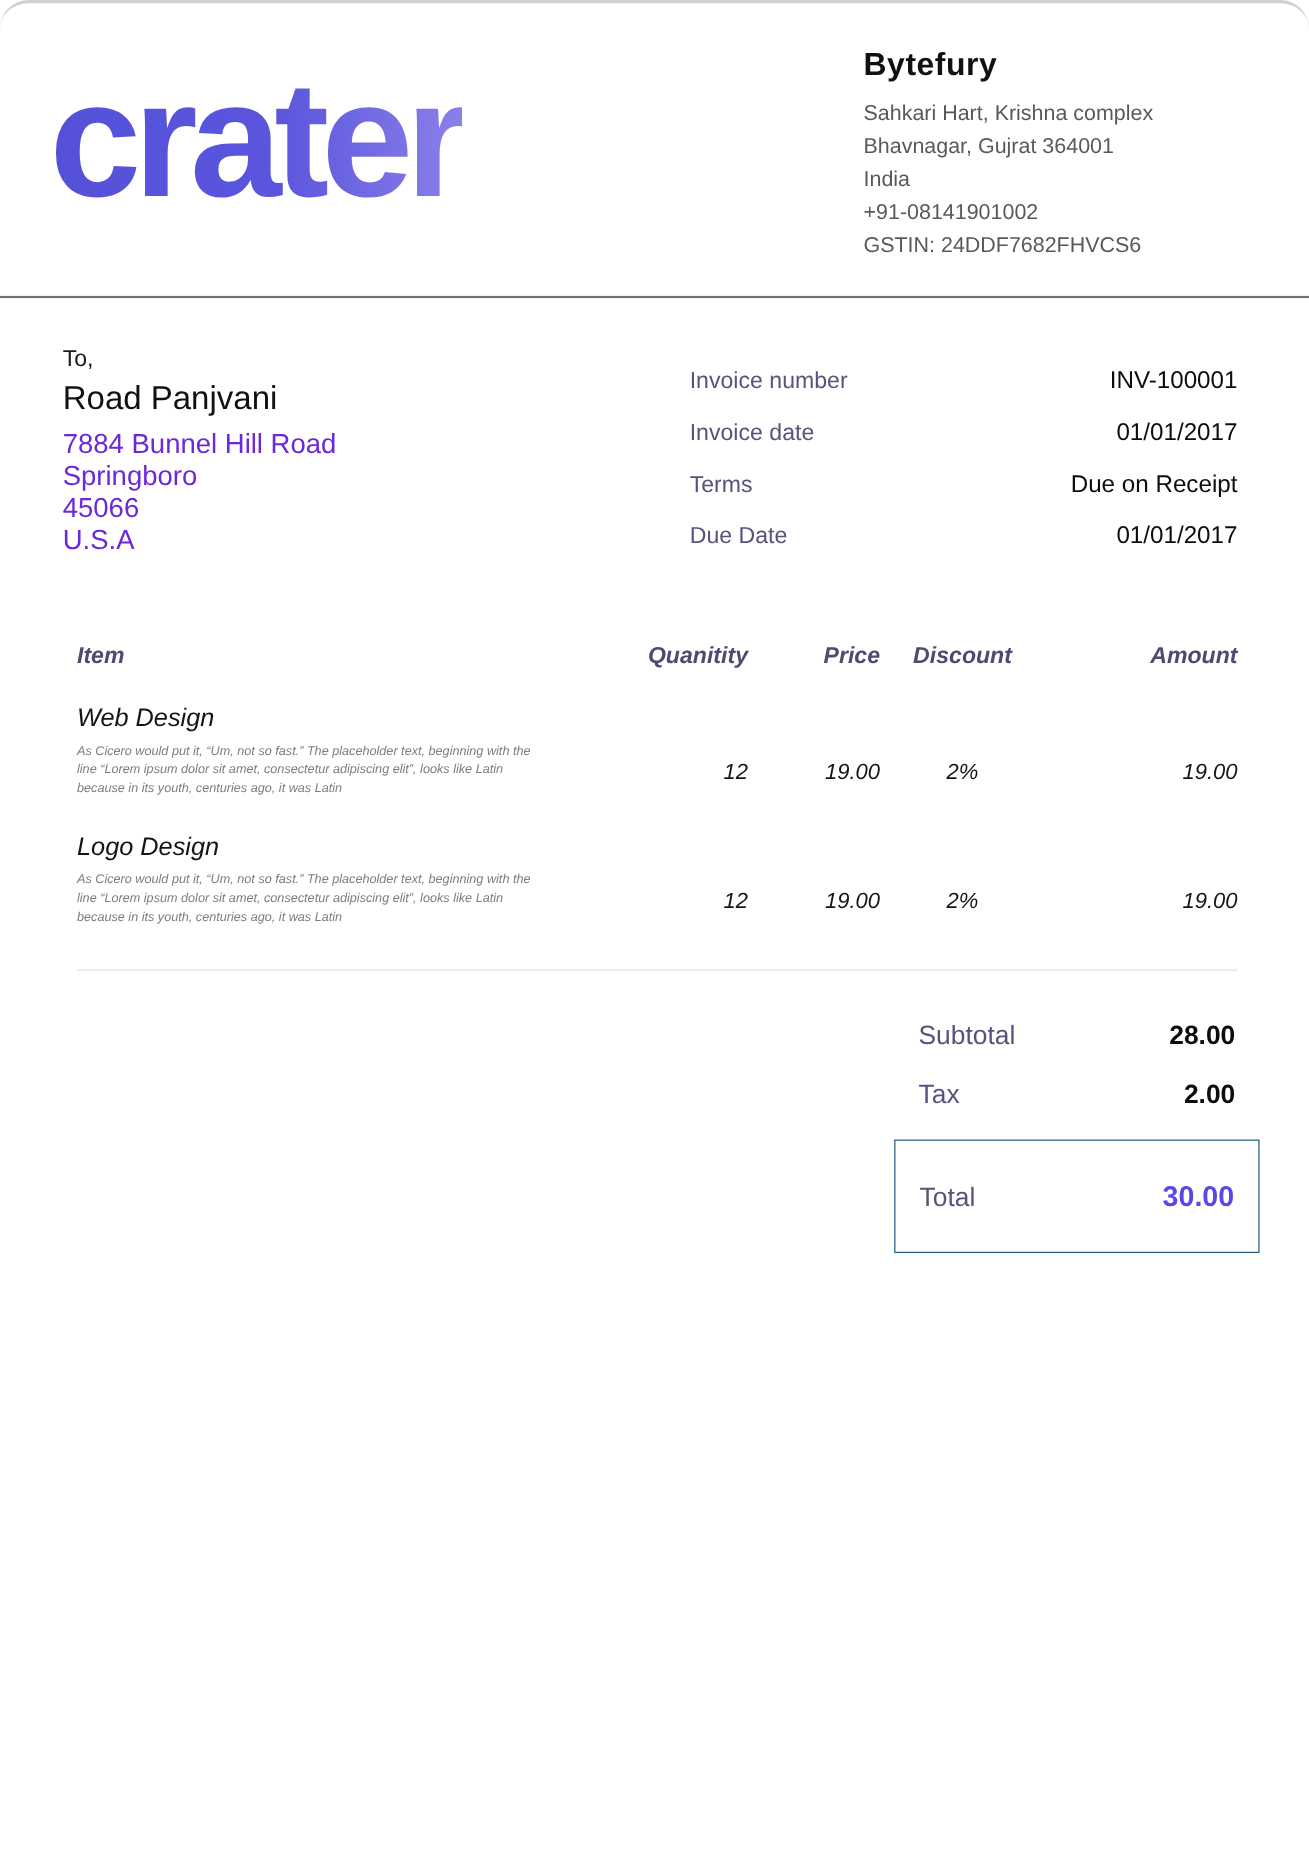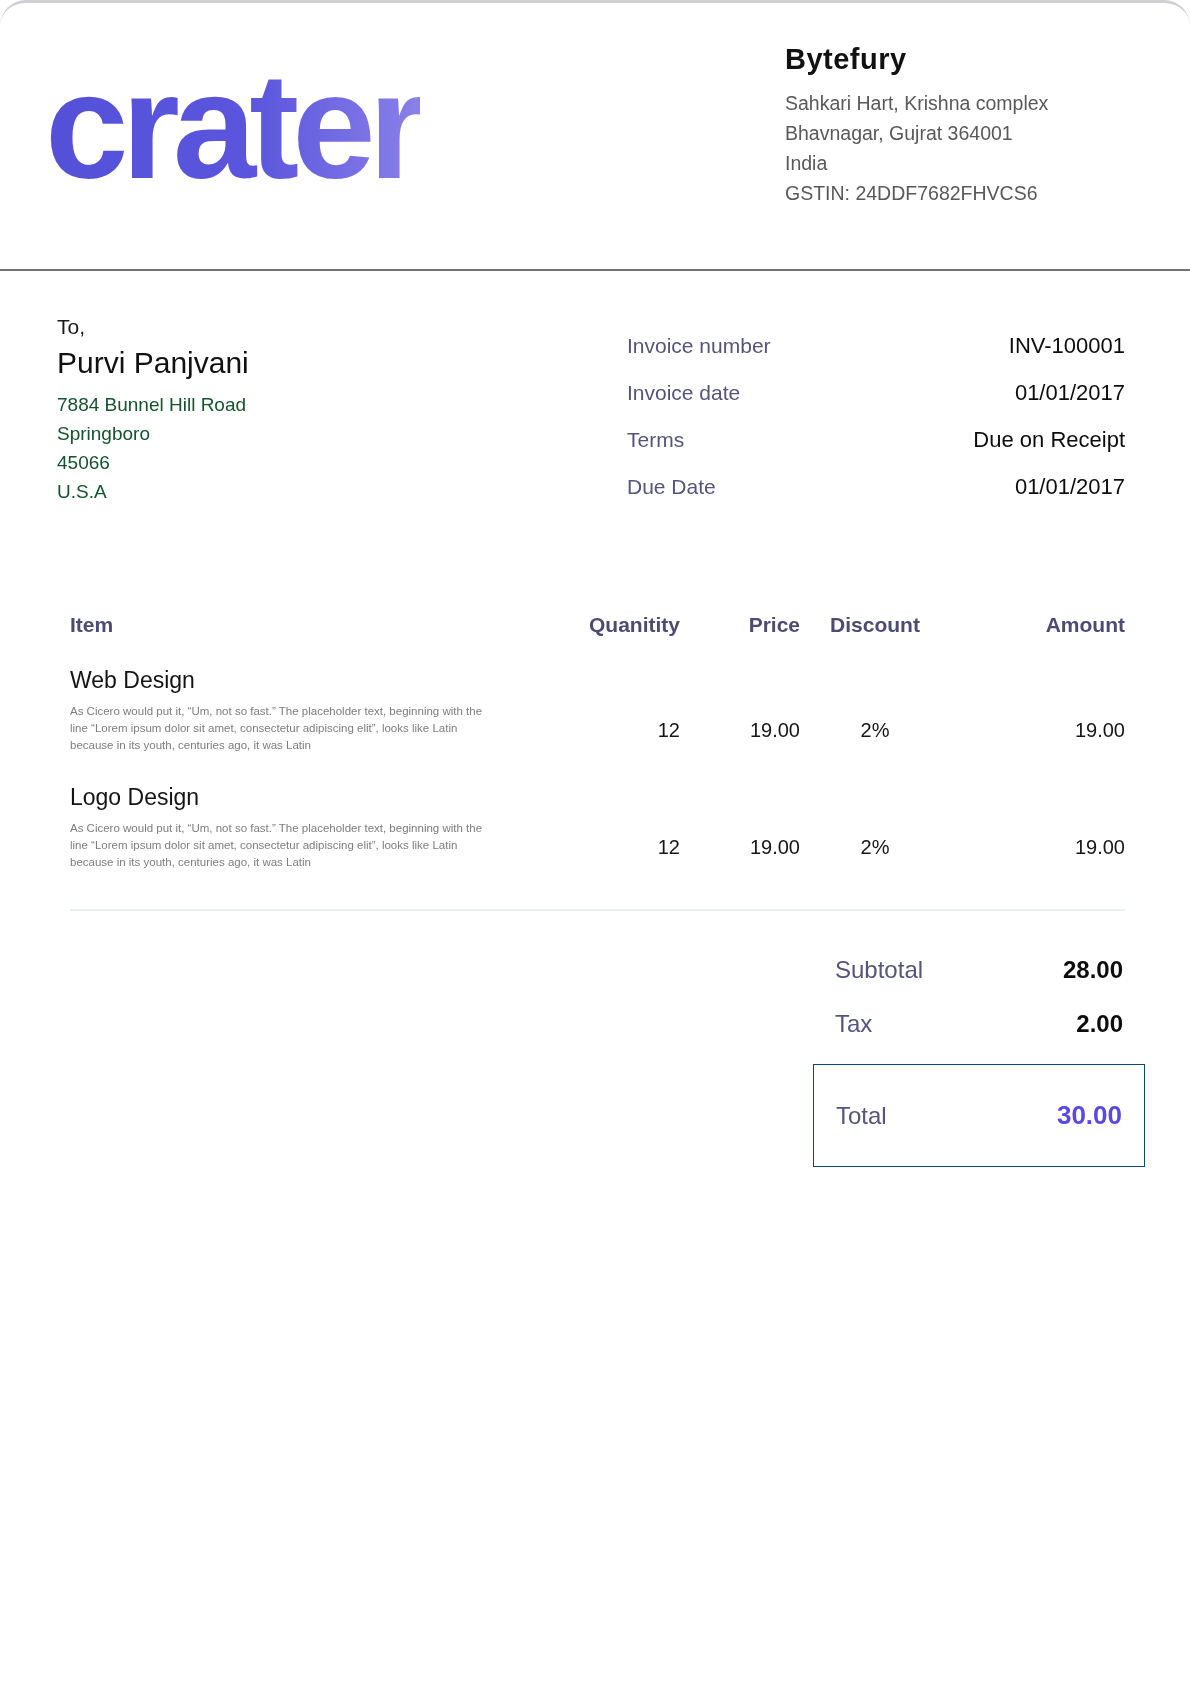--- a/index.html
+++ b/index.html
@@ -28,27 +28,27 @@
     -webkit-text-fill-color:transparent;color:transparent;
     user-select:none;
   }
   .company{width:335px;margin-top:6px;}
   .company-name{font-size:29px;font-weight:bold;color:#111;margin:0 0 12px 0;letter-spacing:.5px;}
   .company-line{font-size:19.5px;line-height:30px;color:#595959;}
   
   .billing{display:flex;padding:44px 57px 0 57px;}
   .to-prefix{font-size:21px;color:#1a1a1a;}
   .to-name{font-size:30px;color:#111;margin:7px 0 10px 0;}
-  .to-line{font-size:19px;line-height:29px;color:#14532d;}
+  .to-line{font-size:25px;line-height:29px;color:#6d28d9;}
   .meta{width:498px;margin-left:auto;margin-right:8px;margin-top:18px;}
   .meta-row{display:flex;justify-content:space-between;align-items:baseline;margin-bottom:21px;}
   .meta-label{font-size:21px;color:#55547c;}
   .meta-value{font-size:22px;color:#0d0d0d;}
   
-  .items{margin:92px 65px 0 70px;}
+  .items{margin:64px 65px 0 70px;font-style:italic;}
   .items-grid{display:grid;grid-template-columns:450px 160px 120px 150px 1fr;}
   .th{font-size:21px;font-weight:bold;color:#4c4b72;padding-bottom:30px;}
   .col-right{text-align:right;}
   .col-center{text-align:center;}
   .item-name{font-size:23px;color:#141414;}
   .item-desc{width:420px;margin-top:9px;font-size:11.5px;line-height:17px;color:#7d7d7d;}
   .cell-num{font-size:20px;color:#161616;padding-top:52px;}
   .row-spacer{height:30px;grid-column:1 / -1;}
   .divider{border:none;border-top:2px solid #e9edf4;margin:38px 0 0 0;}
   
@@ -69,28 +69,29 @@
 
 <div class="page">
 
   <div class="header">
     <div class="logo-text">crater</div>
     <div class="company">
       <div class="company-name">Bytefury</div>
       <div class="company-line">Sahkari Hart, Krishna complex</div>
       <div class="company-line">Bhavnagar, Gujrat 364001</div>
       <div class="company-line">India</div>
+      <div class="company-line">+91-08141901002</div>
       <div class="company-line">GSTIN: 24DDF7682FHVCS6</div>
     </div>
   </div>
 
   <div class="billing">
     <div>
       <div class="to-prefix">To,</div>
-      <div class="to-name">Purvi Panjvani</div>
+      <div class="to-name">Road Panjvani</div>
       <div class="to-line">7884 Bunnel Hill Road</div>
       <div class="to-line">Springboro</div>
       <div class="to-line">45066</div>
       <div class="to-line">U.S.A</div>
     </div>
 
     <div class="meta">
       <div class="meta-row">
         <span class="meta-label">Invoice number</span>
         <span class="meta-value">INV-100001</span>

